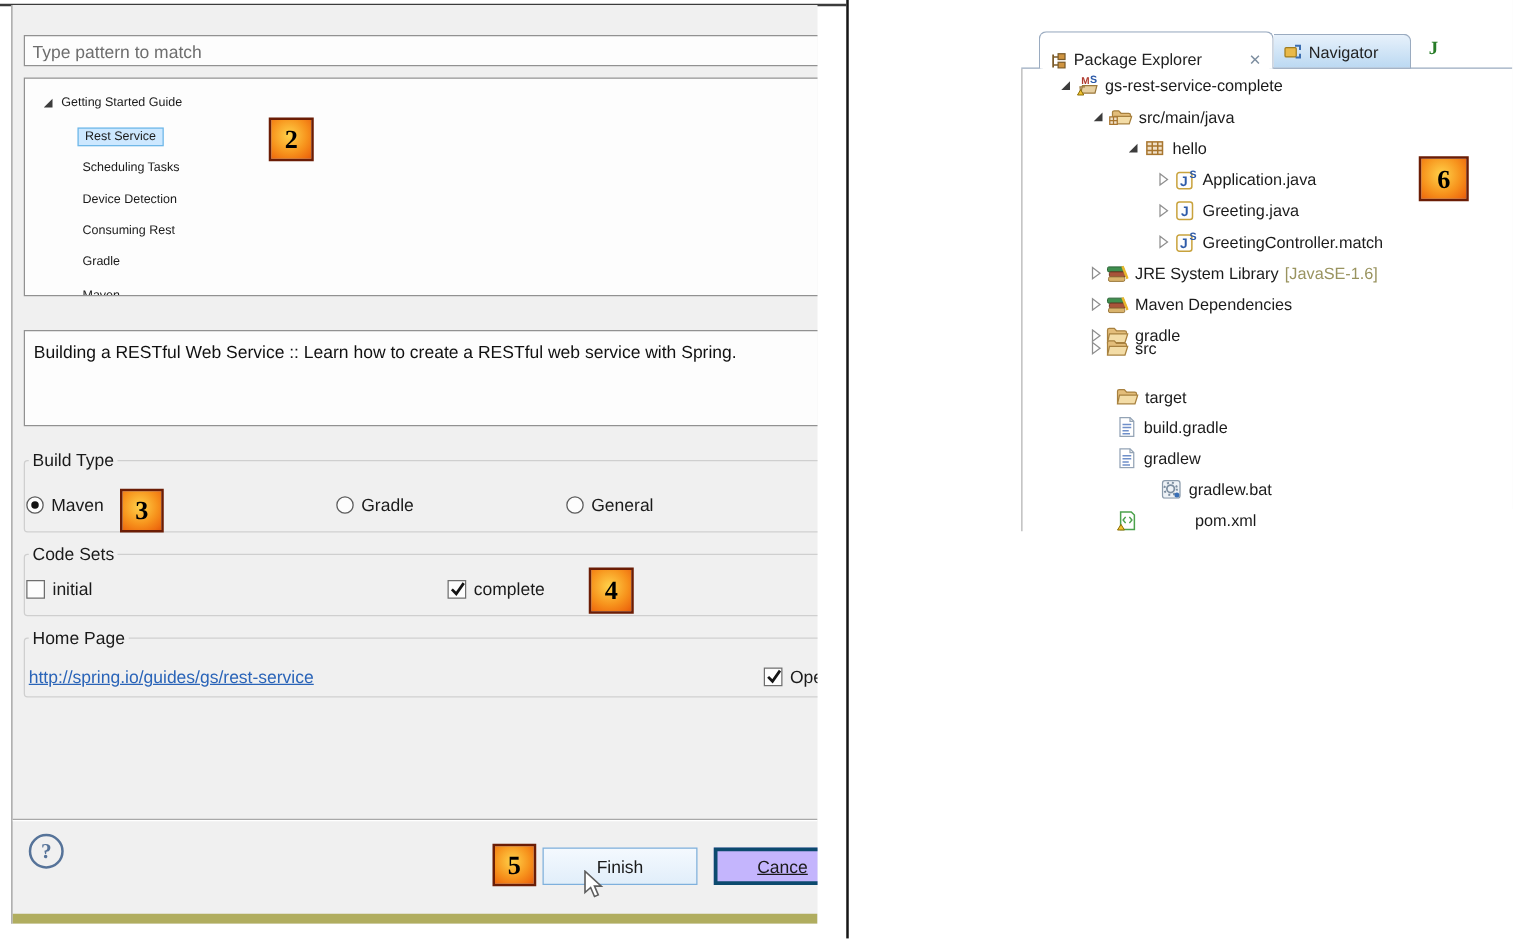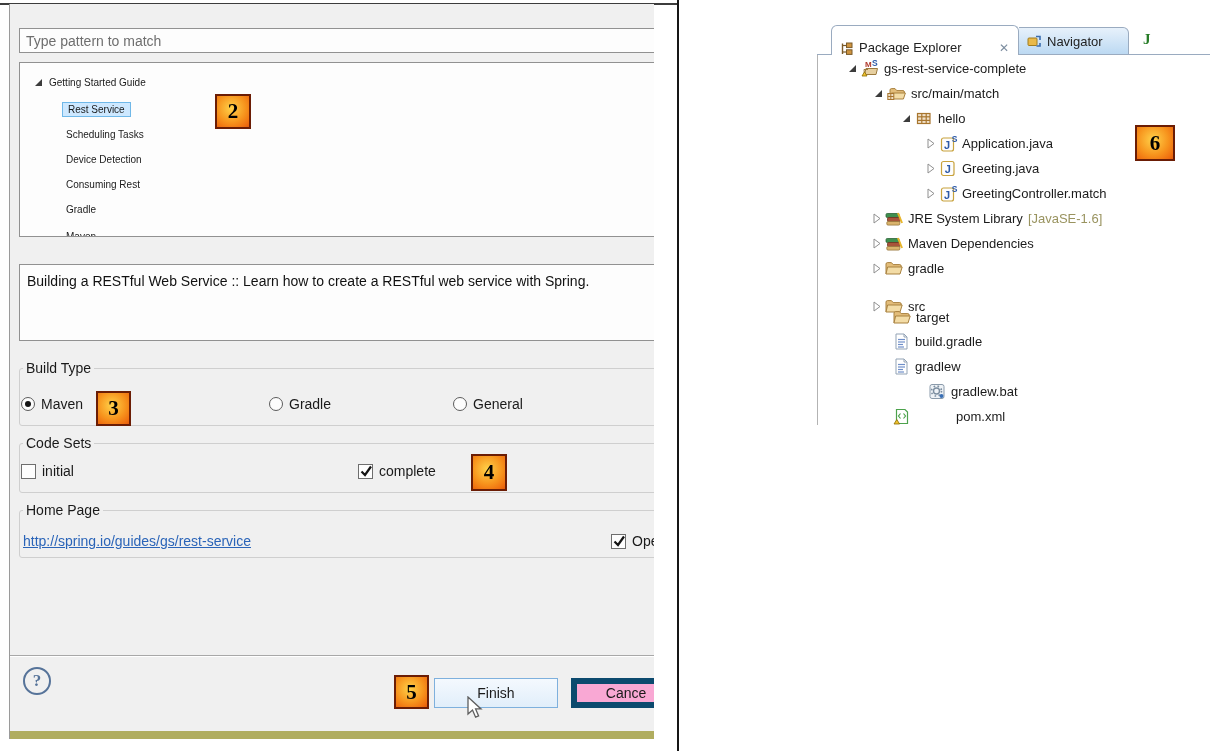--- a/index.html
+++ b/index.html
@@ -40,21 +40,21 @@
 
   .link{font-size:14px;color:#2a64b8;text-decoration:underline;}
 
   .hsep{left:0px;top:651px;width:644px;height:1px;background:#a8a8a8;box-shadow:0 1px 0 #ffffff;}
   .help-btn{left:13px;top:663px;width:28px;height:28px;border:2px solid #567399;border-radius:50%;
          box-sizing:border-box;display:flex;align-items:center;justify-content:center;
          font-family:"Liberation Serif",serif;font-weight:bold;font-size:17px;color:#567399;background:transparent;}
   .btn{position:absolute;height:30px;display:flex;align-items:center;justify-content:center;
        font-size:14px;color:#1a1a1a;box-sizing:border-box;}
   .btn-default{background:linear-gradient(#f4f9fe,#e1eefa);border:1px solid #7eb0dd;}
-  .btn-plain{background:#f9a8d4;border:6px solid #0c4a6e;}
+  .btn-plain{background:#c4b5fd;border:3px solid #0c4a6e;text-decoration:underline;}
   .status-bar{left:0px;top:727px;width:644px;height:8px;background:#b0ad5f;}
 
   
   .annot{position:absolute;display:flex;align-items:center;justify-content:center;
          border:2px solid #6b1d05;box-sizing:border-box;
          background:radial-gradient(circle at 45% 40%, #ffd24a 0%, #f7941d 55%, #ef6f10 85%, #e35b0c 100%);
          font-family:"Liberation Serif","DejaVu Serif",serif;font-weight:bold;font-size:21px;color:#000;}
 
   
   .panel-border{left:817px;top:55px;width:1px;height:370px;background:#b3b3b3;}
@@ -309,21 +309,21 @@
       </svg>
     <span>gs-rest-service-complete</span>
   </div>
   <div class="erow" style="left:872px;top:81px;">
     <svg class="ic" width="13" height="13">
         <use href="#exp-open"></use>
       </svg>
     <svg class="ic" width="19" height="15" style="margin:0 5px 0 2px">
         <use href="#ico-srcfolder"></use>
       </svg>
-    <span>src/main/match</span>
+    <span>src/main/java</span>
   </div>
   <div class="erow" style="left:900px;top:106px;">
     <svg class="ic" width="13" height="13">
         <use href="#exp-open"></use>
       </svg>
     <svg class="ic" width="16" height="15" style="margin:0 6px 0 3px">
         <use href="#ico-pkg"></use>
       </svg>
     <span>hello</span>
   </div>
@@ -375,21 +375,21 @@
   </div>
   <div class="erow" style="left:870px;top:256px;">
     <svg class="ic" width="13" height="13">
         <use href="#exp-closed"></use>
       </svg>
     <svg class="ic" width="18" height="15" style="margin:0 5px 0 2px">
         <use href="#ico-folder"></use>
       </svg>
     <span>gradle</span>
   </div>
-  <div class="erow" style="left:870px;top:294px;">
+  <div class="erow" style="left:870px;top:266px;">
     <svg class="ic" width="13" height="13">
         <use href="#exp-closed"></use>
       </svg>
     <svg class="ic" width="18" height="15" style="margin:0 5px 0 2px">
         <use href="#ico-folder"></use>
       </svg>
     <span>src</span>
   </div>
   <div class="erow" style="left:893px;top:305px;">
     <svg class="ic" width="18" height="15" style="margin:0 5px 0 0">

